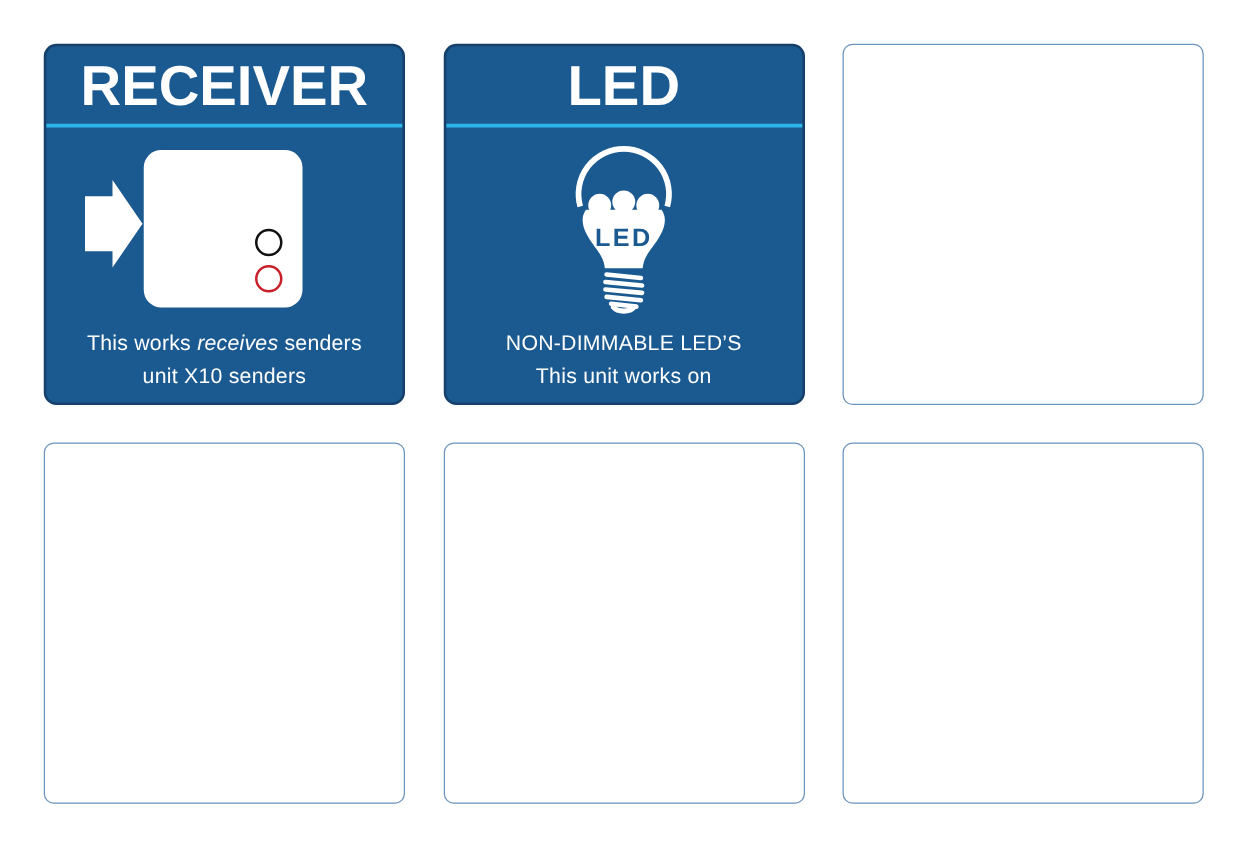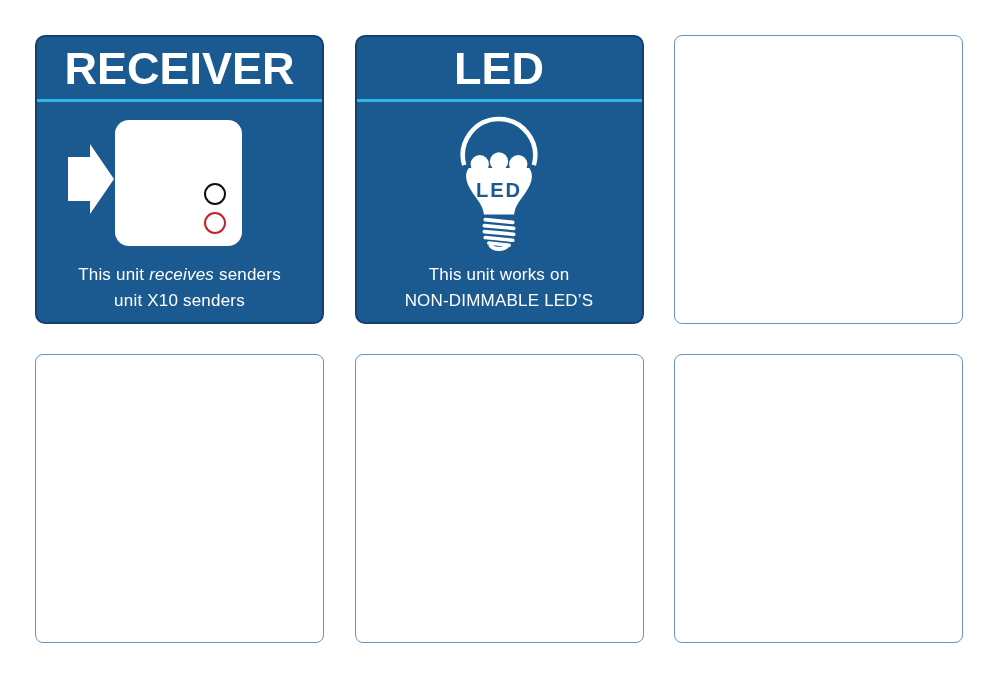--- a/index.html
+++ b/index.html
@@ -128,21 +128,21 @@
     <div class="icon-area">
       <svg class="arrow-svg" viewBox="0 0 46 70">
         <path d="M0 13 L22 13 L22 0 L46 35 L22 70 L22 57 L0 57 Z"></path>
       </svg>
       <div class="module-box">
         <span class="ring black"></span>
         <span class="ring red"></span>
       </div>
     </div>
     <div class="desc">
-      <div><span>This unit </span><em>receives</em><span> senders</span></div>
+      <div><span>This works </span><em>receives</em><span> senders</span></div>
       <div>unit X10 senders</div>
     </div>
   </div>
 
   <div class="card info">
     <div class="title-band">
       <h2 class="card-title">LED</h2>
     </div>
     <div class="divider"></div>
     <div class="icon-area">
@@ -162,22 +162,22 @@
           <path class="screw-line" d="M35 117.5 L65 120.5"></path>
           <path class="screw-line" d="M34 124 L66 127"></path>
           <path class="screw-line" d="M34 130.5 L66 133.5"></path>
           <path class="screw-line" d="M35 137 L65 140"></path>
           <path class="screw-line" d="M39 143 L61 145.5"></path>
         </g>
         <path class="contact-arc" d="M41 146 A 10 6 0 0 0 59 146"></path>
       </svg>
     </div>
     <div class="desc">
+      <div>NON-DIMMABLE LED’S</div>
       <div>This unit works on</div>
-      <div>NON-DIMMABLE LED’S</div>
     </div>
   </div>
 
   <div class="card empty"></div>
   <div class="card empty"></div>
   <div class="card empty"></div>
   <div class="card empty"></div>
 
 </div>
 

